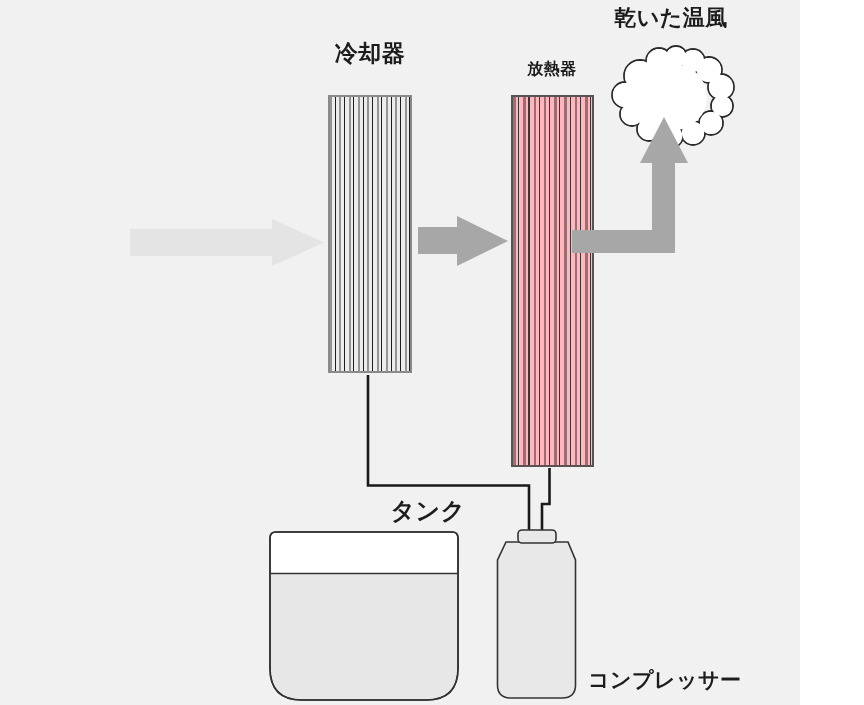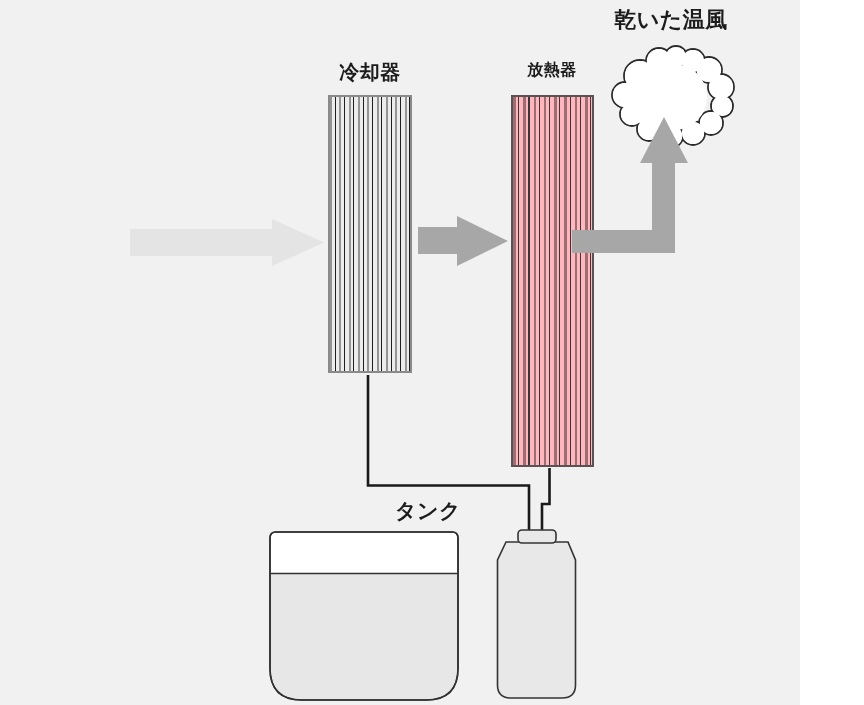--- a/index.html
+++ b/index.html
@@ -6,21 +6,21 @@
     --background:#f1f1f1; --arrow-light:#e4e4e4; --arrow-gray:#a7a7a7;
     --cooler-fill:#ececec; --cooler-stripe-mid:#949494; --cooler-stripe-dark:#1f1f1f; --cooler-border:#8a8a8a;
     --radiator-fill:#ffb6bc; --radiator-stripe-mid:#9c6d71; --radiator-stripe-dark:#3c3539; --radiator-border:#5a5255;
     --outline:#333333; --pipe:#1a1a1a; --tank-fill:#ffffff; --tank-water:#e7e7e7;
     --compressor-fill:#e8e8e8; --cloud-fill:#ffffff; --cloud-outline:#2b2b2b; --label-color:#1c1c1c;
   }
   html,body{margin:0;padding:0;}
   .stage{
     position:relative; width:800px; height:705px; overflow:hidden;
     background:var(--background);
-    font-family:Liberation Serif, serif;
+    font-family:Liberation Mono, monospace;
   }
   .layer{position:absolute; left:0; top:0;}
   .base-layer{z-index:1;}
   .arrow-layer{z-index:3;}
   .coil{position:absolute; z-index:2; box-sizing:border-box;}
   .coil.cooler{
     left:328px; top:95px; width:84px; height:278px;
     border:2px solid var(--cooler-border);
     background:repeating-linear-gradient(90deg,
       var(--cooler-stripe-mid) 0 2px,
@@ -35,24 +35,24 @@
       var(--radiator-stripe-mid) 0 2.5px,
       var(--radiator-fill) 2.5px 5.2px,
       var(--radiator-stripe-dark) 5.2px 6.3px,
       var(--radiator-fill) 6.3px 10.3px);
   }
   .label{
     position:absolute; z-index:4; color:var(--label-color);
     font-weight:600; white-space:nowrap; letter-spacing:0.5px; line-height:1;
   }
   .label.centered{transform:translateX(-50%);}
-  .label.cooler{left:370px; top:62px; font-size:20px;}
+  .label.cooler{left:370px; top:44px; font-size:23px;}
   .label.radiator{left:552px; top:62px; font-size:16px;}
   .label.dry-air{left:671px; top:9px; font-size:22px;}
-  .label.tank{left:428px; top:501px; font-size:21px;}
+  .label.tank{left:428px; top:501px; font-size:24px;}
   .label.compressor{left:588px; top:671px; font-size:21px;}
 </style>
 </head>
 <body>
 
 <div class="stage">
 
   <svg class="layer base-layer" width="864" height="705" viewBox="0 0 864 705">
 
     <polyline points="368,375 368,485.5 529,485.5 529,532" fill="none" style="stroke:var(--pipe)" stroke-width="2.6"></polyline>
@@ -113,14 +113,15 @@
   <svg class="layer arrow-layer" width="864" height="705" viewBox="0 0 864 705">
     <polygon points="130,229 272,229 272,219 324,242.5 272,266 272,256 130,256" style="fill:var(--arrow-light)"></polygon>
     <polygon points="418,227 457,227 457,216 508,241 457,266 457,254 418,254" style="fill:var(--arrow-gray)"></polygon>
     <polygon points="572,230 652,230 652,163 640,163 664,117 688,163 675,163 675,253 572,253" style="fill:var(--arrow-gray)"></polygon>
   </svg>
 
   <div class="label dry-air centered">乾いた温風</div>
   <div class="label cooler centered">冷却器</div>
   <div class="label radiator centered">放熱器</div>
   <div class="label tank centered">タンク</div>
+  <div class="label compressor">コンプレッサー</div>
 
 </div>
 
 </body></html>

